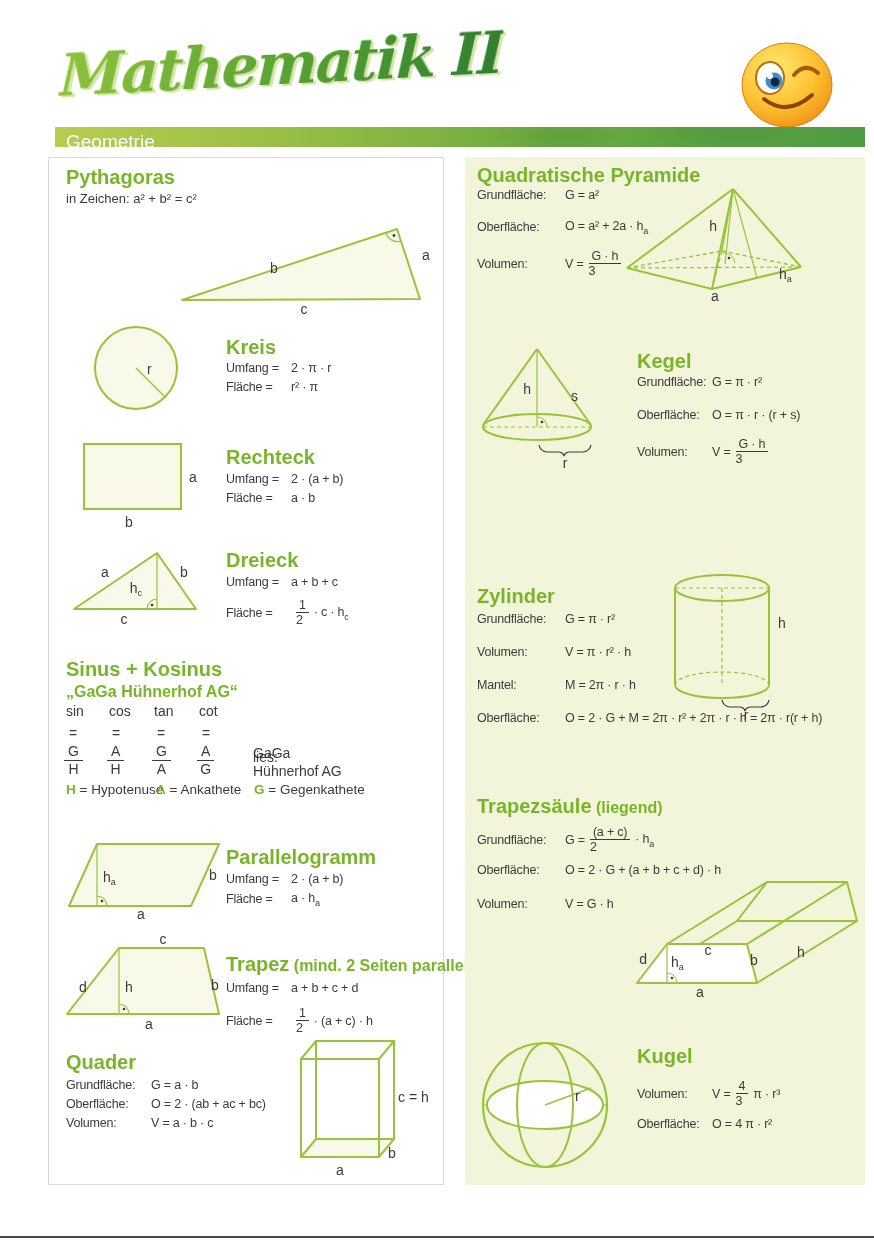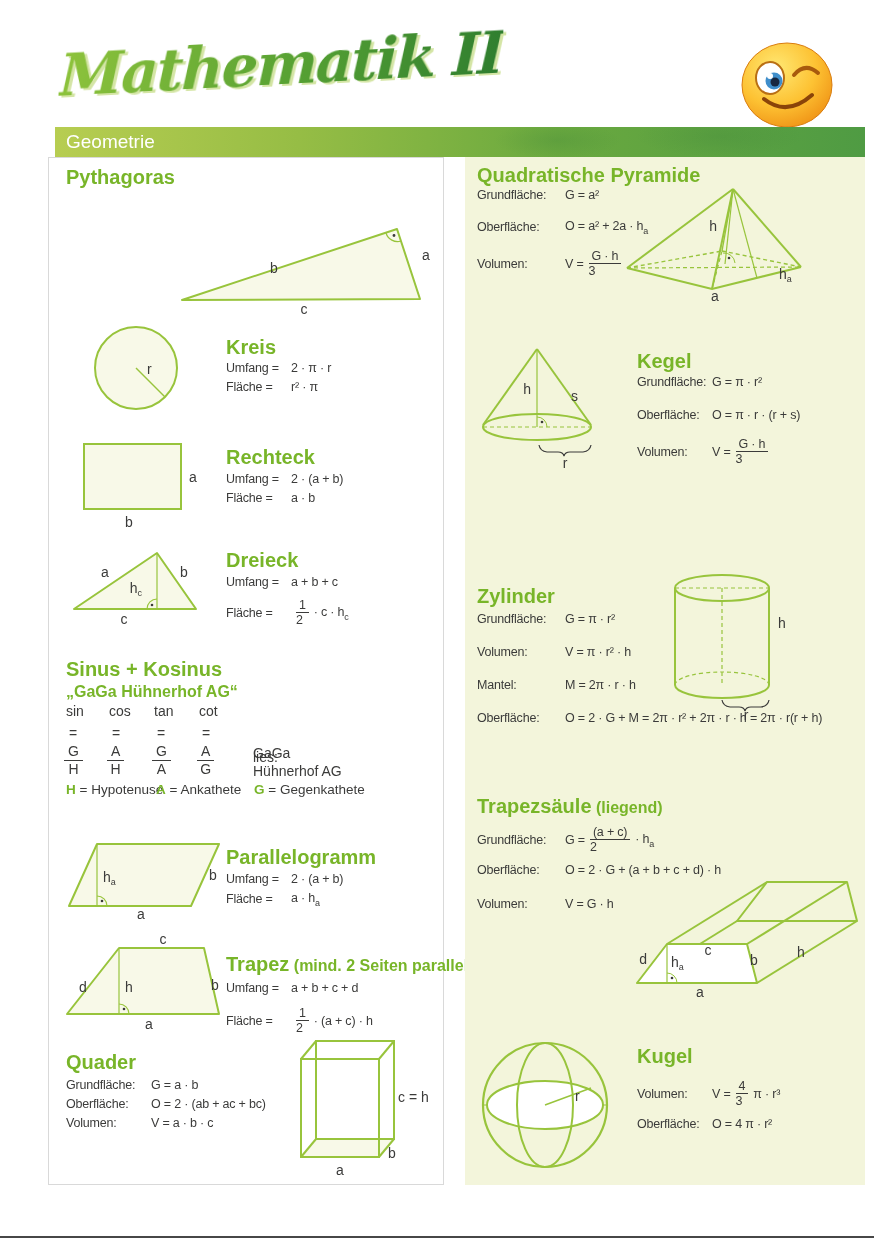--- a/index.html
+++ b/index.html
@@ -67,28 +67,29 @@
   <ellipse cx="50" cy="45" rx="45" ry="42" fill="url(#face)"></ellipse>
   <ellipse cx="50" cy="45" rx="45" ry="42" fill="none" stroke="#d97c0e" stroke-width="1"></ellipse>
   <ellipse cx="33" cy="38" rx="14" ry="16" fill="#ffffff" stroke="#b96f14" stroke-width="2"></ellipse>
   <circle cx="37" cy="41" r="8.5" fill="#3f8ecb"></circle>
   <circle cx="38" cy="42" r="4.5" fill="#17263f"></circle>
   <circle cx="33" cy="36" r="3" fill="#ffffff"></circle>
   <path d="M57 35 Q68 22 81 33" fill="none" stroke="#a85a0d" stroke-width="4" stroke-linecap="round"></path>
   <path d="M27 59 Q50 77 75 55" fill="none" stroke="#8a4409" stroke-width="4" stroke-linecap="round"></path>
 </svg>
 
-<div class="abs banner" style="left:55px;top:127px;width:799px;height:30px;">
+<div class="abs banner" style="left:55px;top:127px;width:799px;height:20px;">
   <span>Geometrie</span>
 </div>
 
 <div class="left-col">
 
   <div class="abs t20" style="left:17px;top:8px;">Pythagoras</div>
   <div class="abs body13" style="left:17px;top:33px;width:370px;">
+    <div>in Zeichen:  a² + b² = c²</div>
   </div>
   <svg class="abs" style="left:125px;top:60px;" width="260" height="100" viewBox="0 0 260 100">
     <polygon points="8,82 223,11 246,81" fill="#f8f9e8" stroke="#98c43c" stroke-width="2" stroke-linejoin="round"></polygon>
     <path d="M227 23 A12 12 0 0 1 212 15" fill="none" stroke="#98c43c" stroke-width="1.2"></path>
     <circle cx="220" cy="17.5" r="1.4" fill="#3b3b3a"></circle>
     <text x="100" y="55" text-anchor="middle">b</text>
     <text x="248" y="42">a</text>
     <text x="130" y="96" text-anchor="middle">c</text>
   </svg>
 

